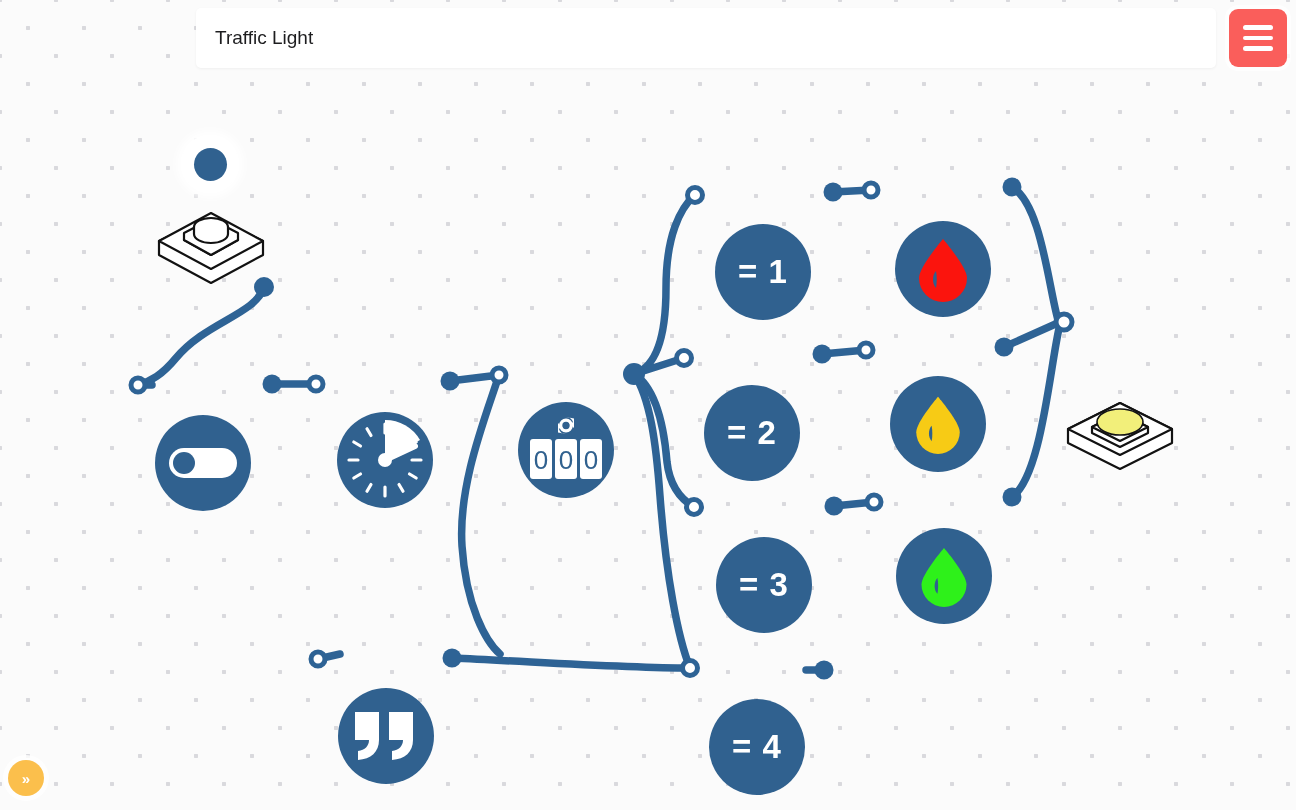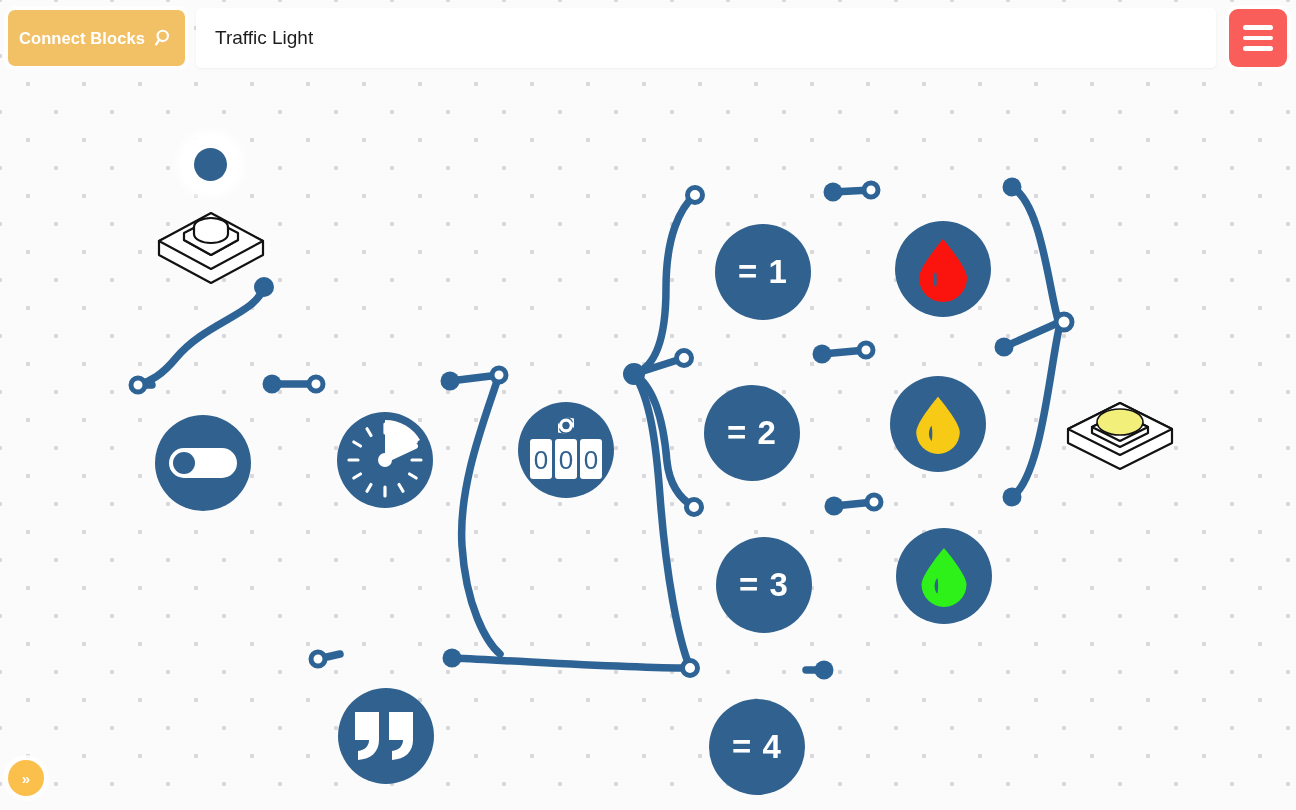--- a/index.html
+++ b/index.html
@@ -186,29 +186,20 @@
 
   .sr { position: absolute; width: 1px; height: 1px; overflow: hidden; clip: rect(0 0 0 0); }
 </style>
 </head>
 <body>
 
 <div id="app">
 
   <div id="header">
 
-    <div id="connect-blocks-btn">
-      <span class="cb-label">Connect Blocks</span>
-      <span class="cb-icon">
-        <svg viewBox="0 0 24 24" width="20" height="20">
-          <circle cx="10.5" cy="9.5" r="6.2" fill="none" stroke="#ffffff" stroke-width="2.6"></circle>
-          <line x1="6.2" y1="14.2" x2="2.6" y2="19.6" stroke="#ffffff" stroke-width="2.9" stroke-linecap="round"></line>
-        </svg>
-      </span>
-    </div>
 
     <div id="title-bar">
       <input id="title-input" type="text" value="Traffic Light" placeholder="Untitled Project" style="">
       <span class="sr">Untitled Project</span>
     </div>
 
     <div id="menu-btn">
       <span></span>
       <span></span>
       <span></span>

